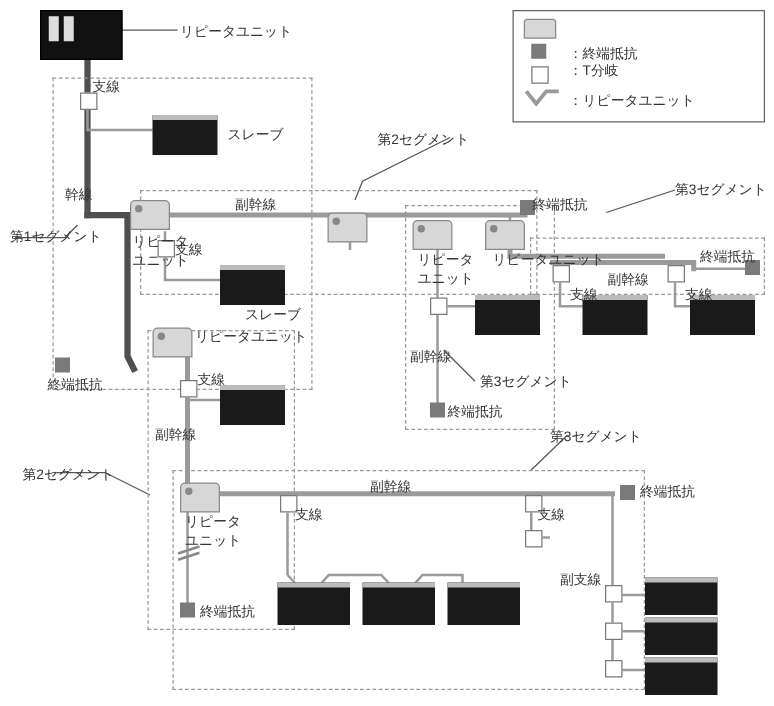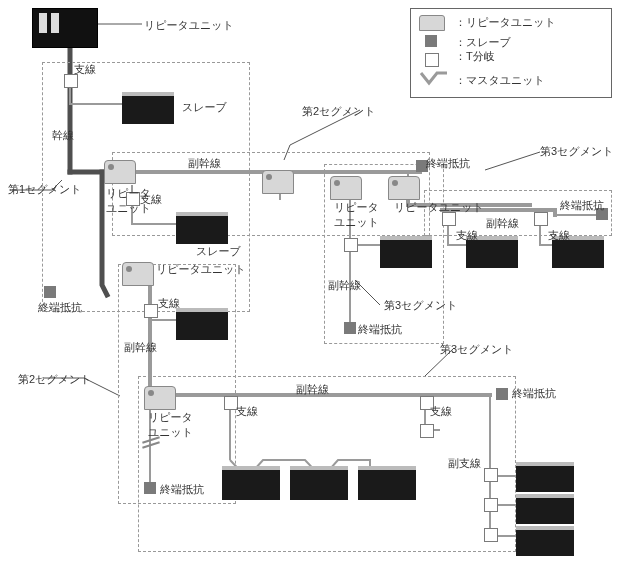--- a/index.html
+++ b/index.html
@@ -124,21 +124,21 @@
 <div class="tbranch" style="left:420px;top:424px"></div>
 <div class="tbranch" style="left:484px;top:468px"></div>
 <div class="tbranch" style="left:484px;top:498px"></div>
 <div class="tbranch" style="left:484px;top:528px"></div>
 
 <div class="break" style="left:144px;top:438px"></div>
 
 <span class="abs lbl" style="left:144px;top:18px">リピータユニット</span>
 <span class="abs lbl" style="left:74px;top:62px">支線</span>
 <span class="abs lbl" style="left:182px;top:100px">スレーブ</span>
-<span class="abs lbl" style="left:52px;top:128px">幹線</span>
+<span class="abs lbl" style="left:52px;top:148px">幹線</span>
 <span class="abs lbl" style="left:8px;top:182px">第1セグメント</span>
 <span class="abs lbl" style="left:302px;top:104px">第2セグメント</span>
 <span class="abs lbl" style="left:188px;top:156px">副幹線</span>
 <span class="abs lbl" style="left: 106px; top: 186px; white-space: pre;">リピータ
 ユニット</span>
 <span class="abs lbl" style="left:140px;top:192px">支線</span>
 <span class="abs lbl" style="left:196px;top:244px">スレーブ</span>
 <span class="abs lbl" style="left: 334px; top: 200px; white-space: pre;">リピータ
 ユニット</span>
 <span class="abs lbl" style="left:394px;top:200px">リピータユニット</span>
@@ -161,23 +161,22 @@
 <span class="abs lbl" style="left:296px;top:382px">副幹線</span>
 <span class="abs lbl" style="left:236px;top:404px">支線</span>
 <span class="abs lbl" style="left:430px;top:404px">支線</span>
 <span class="abs lbl" style="left:448px;top:456px">副支線</span>
 <span class="abs lbl" style="left:440px;top:342px">第3セグメント</span>
 <span class="abs lbl" style="left:512px;top:386px">終端抵抗</span>
 <span class="abs lbl" style="left:160px;top:482px">終端抵抗</span>
 
 <div class="legend-box" style="left:410px;top:8px;width:200px;height:88px">
   <div class="abs" style="left:8px;top:6px;width:24px;height:14px;background:#d7d7d7;border:1px solid #888;border-radius:3px 3px 0 0"></div>
-  <span class="abs lbl" style="left:44px;top:6px">：リピータユニット</span>
   <div class="abs term" style="left:14px;top:26px"></div>
-  <span class="abs lbl" style="left:44px;top:26px">：スレーブ</span>
+  <span class="abs lbl" style="left:44px;top:26px">：終端抵抗</span>
   <div class="abs tbranch" style="left:14px;top:44px"></div>
   <span class="abs lbl" style="left:44px;top:40px">：T分岐</span>
   <svg class="abs" style="left:8px;top:62px" width="30" height="16">
     <path d="M2 2 L10 12 L18 2 L28 2" stroke="#9a9a9a" stroke-width="3" fill="none"></path>
   </svg>
-  <span class="abs lbl" style="left:44px;top:64px">：マスタユニット</span>
+  <span class="abs lbl" style="left:44px;top:64px">：リピータユニット</span>
 </div>
 </div>
 
 </body></html>

